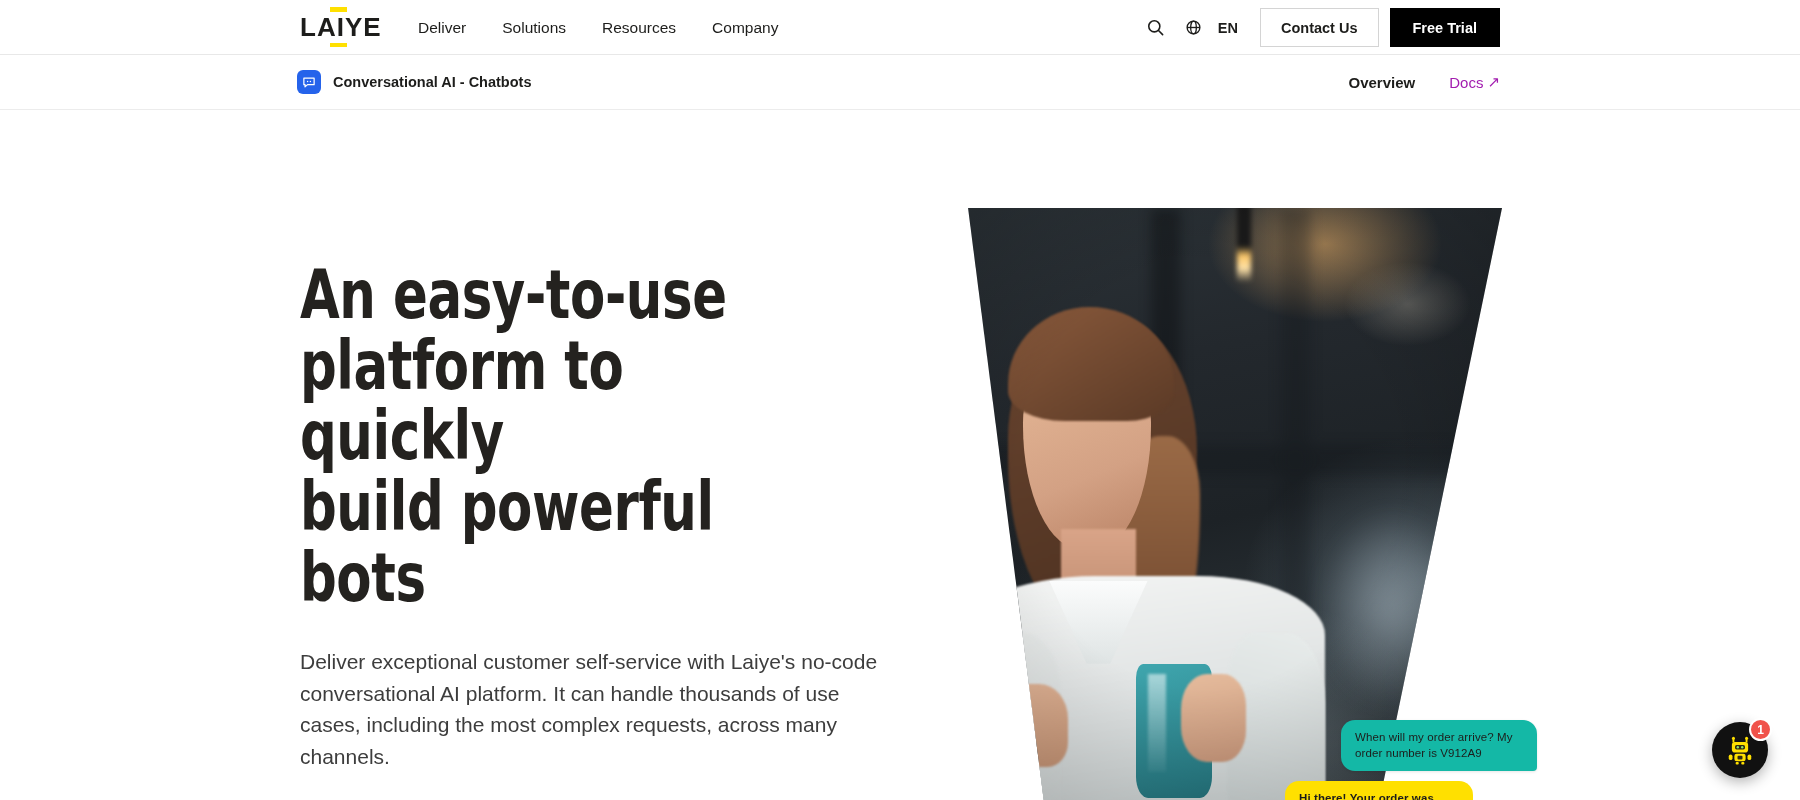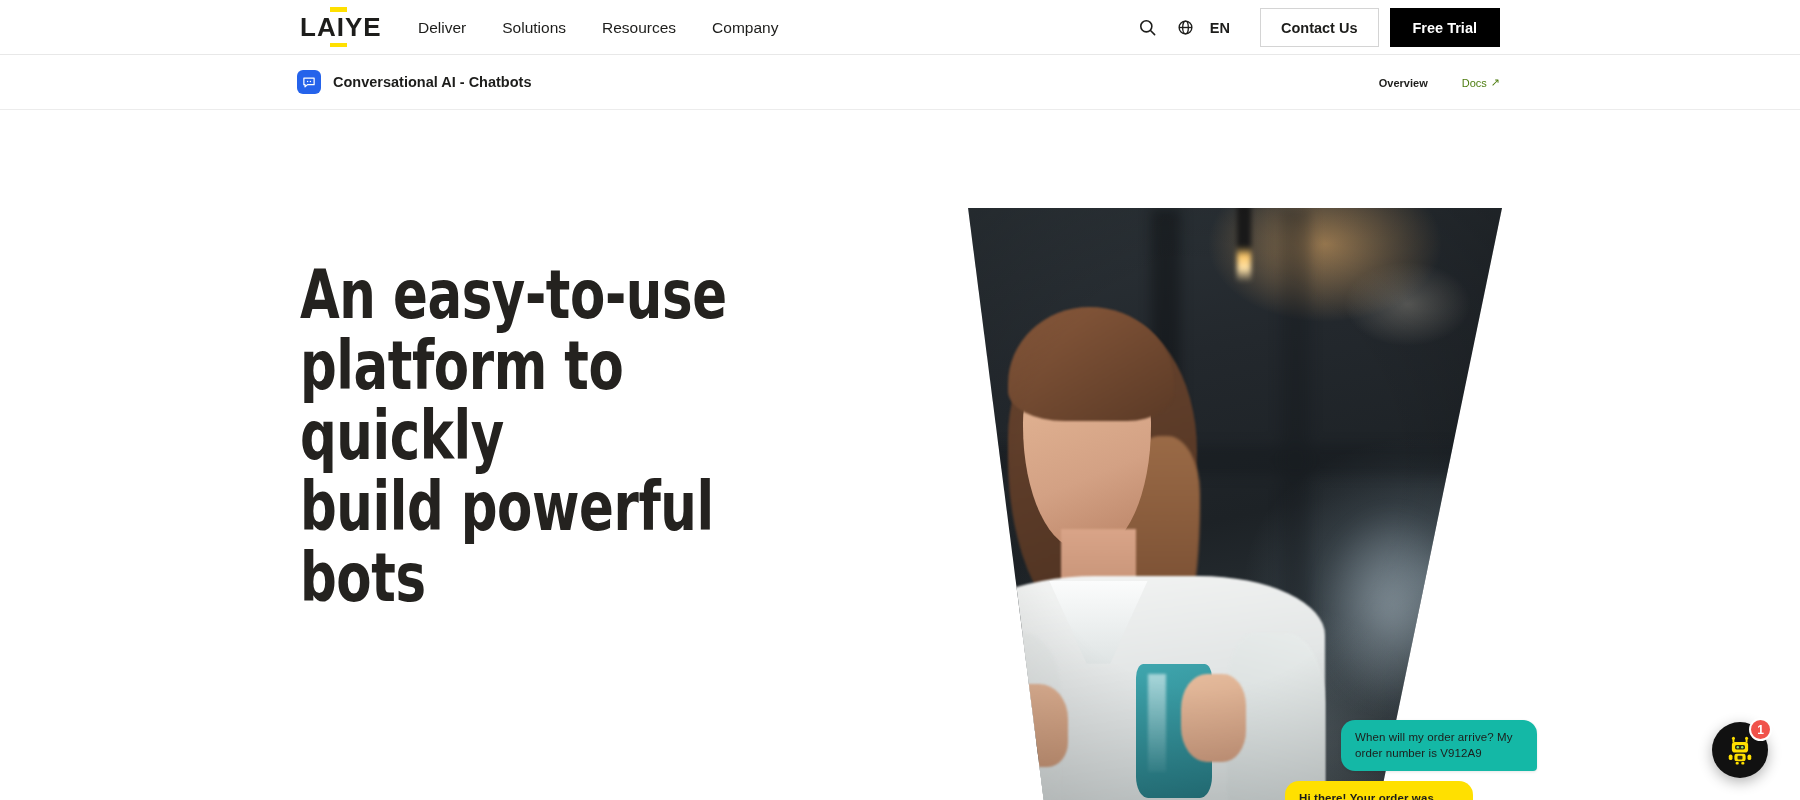--- a/index.html
+++ b/index.html
@@ -48,21 +48,21 @@
     cursor:pointer; background:none; border:none;
   }
   .lang-btn {
     display:flex; align-items:center; gap:16px; cursor:pointer;
     padding:0 14px 0 10px; font-size:14.5px; font-weight:bold; color:#1d1d1b;
   }
   .btn-outline {
     border:1px solid #d4d4d4; background:#fff; color:#1d1d1b;
     font-size:14.5px; font-weight:bold; font-family:"Liberation Sans", sans-serif;
     padding:16px 20px; height:39px; display:flex; align-items:center; cursor:pointer;
-    margin-left:16px; white-space:nowrap;
+    margin-left:8px; white-space:nowrap;
   }
   .btn-dark {
     background:#000; color:#fff; border:1px solid #000;
     font-size:14.5px; font-weight:bold; font-family:"Liberation Sans", sans-serif;
     padding:0 22px; height:39px; display:flex; align-items:center; cursor:pointer;
     margin-left:11px; white-space:nowrap;
   }
 
   
   .subnav {
@@ -75,22 +75,22 @@
   }
   .prod-icon {
     width:24px; height:24px; border-radius:6px; background:#2563eb;
     display:flex; align-items:center; justify-content:center; flex:none;
   }
   .subnav-title { font-size:14.5px; font-weight:bold; color:#1d1d1b; white-space:nowrap; }
   .subnav-right {
     position:absolute; right:300px; top:50%; transform:translateY(-50%);
     display:flex; align-items:center; gap:34px;
   }
-  .subnav-link { font-size:11px; font-weight:bold; color:#1d1d1b; cursor:pointer; }
-  .subnav-link.muted { color:#4d7c0f; font-weight:400; display:flex; align-items:center; gap:4px; }
+  .subnav-link { font-size:15px; font-weight:bold; color:#1d1d1b; cursor:pointer; }
+  .subnav-link.muted { color:#a21caf; font-weight:400; display:flex; align-items:center; gap:4px; }
 
   
   .hero { position:absolute; top:110px; left:0; width:1800px; height:690px; }
 
   .hero-copy { position:absolute; left:300px; top:150px; width:620px; }
   .headline {
     font-family:"Liberation Sans Narrow","DejaVu Sans Condensed","Liberation Sans", sans-serif;
     font-size:68px; font-weight:bold; line-height:1.04; color:#24221f;
     letter-spacing:-0.5px; transform:scaleX(0.84); transform-origin:left center;
     white-space:pre-line;
@@ -306,20 +306,21 @@
       </span>
     </div>
   </div>
 
   <div class="hero">
 
     <div class="hero-copy">
       <h1 class="headline">An easy-to-use
 platform to quickly
 build powerful bots</h1>
+      <p class="subcopy">Deliver exceptional customer self-service with Laiye's no-code conversational AI platform. It can handle thousands of use cases, including the most complex requests, across many channels.</p>
 
     </div>
 
     <div class="hero-media">
       <div class="photo">
         <div class="bg"></div>
         <div class="struts"></div>
         <div class="lamp"></div>
         <div class="glow-r"></div>
         <div class="fig">

